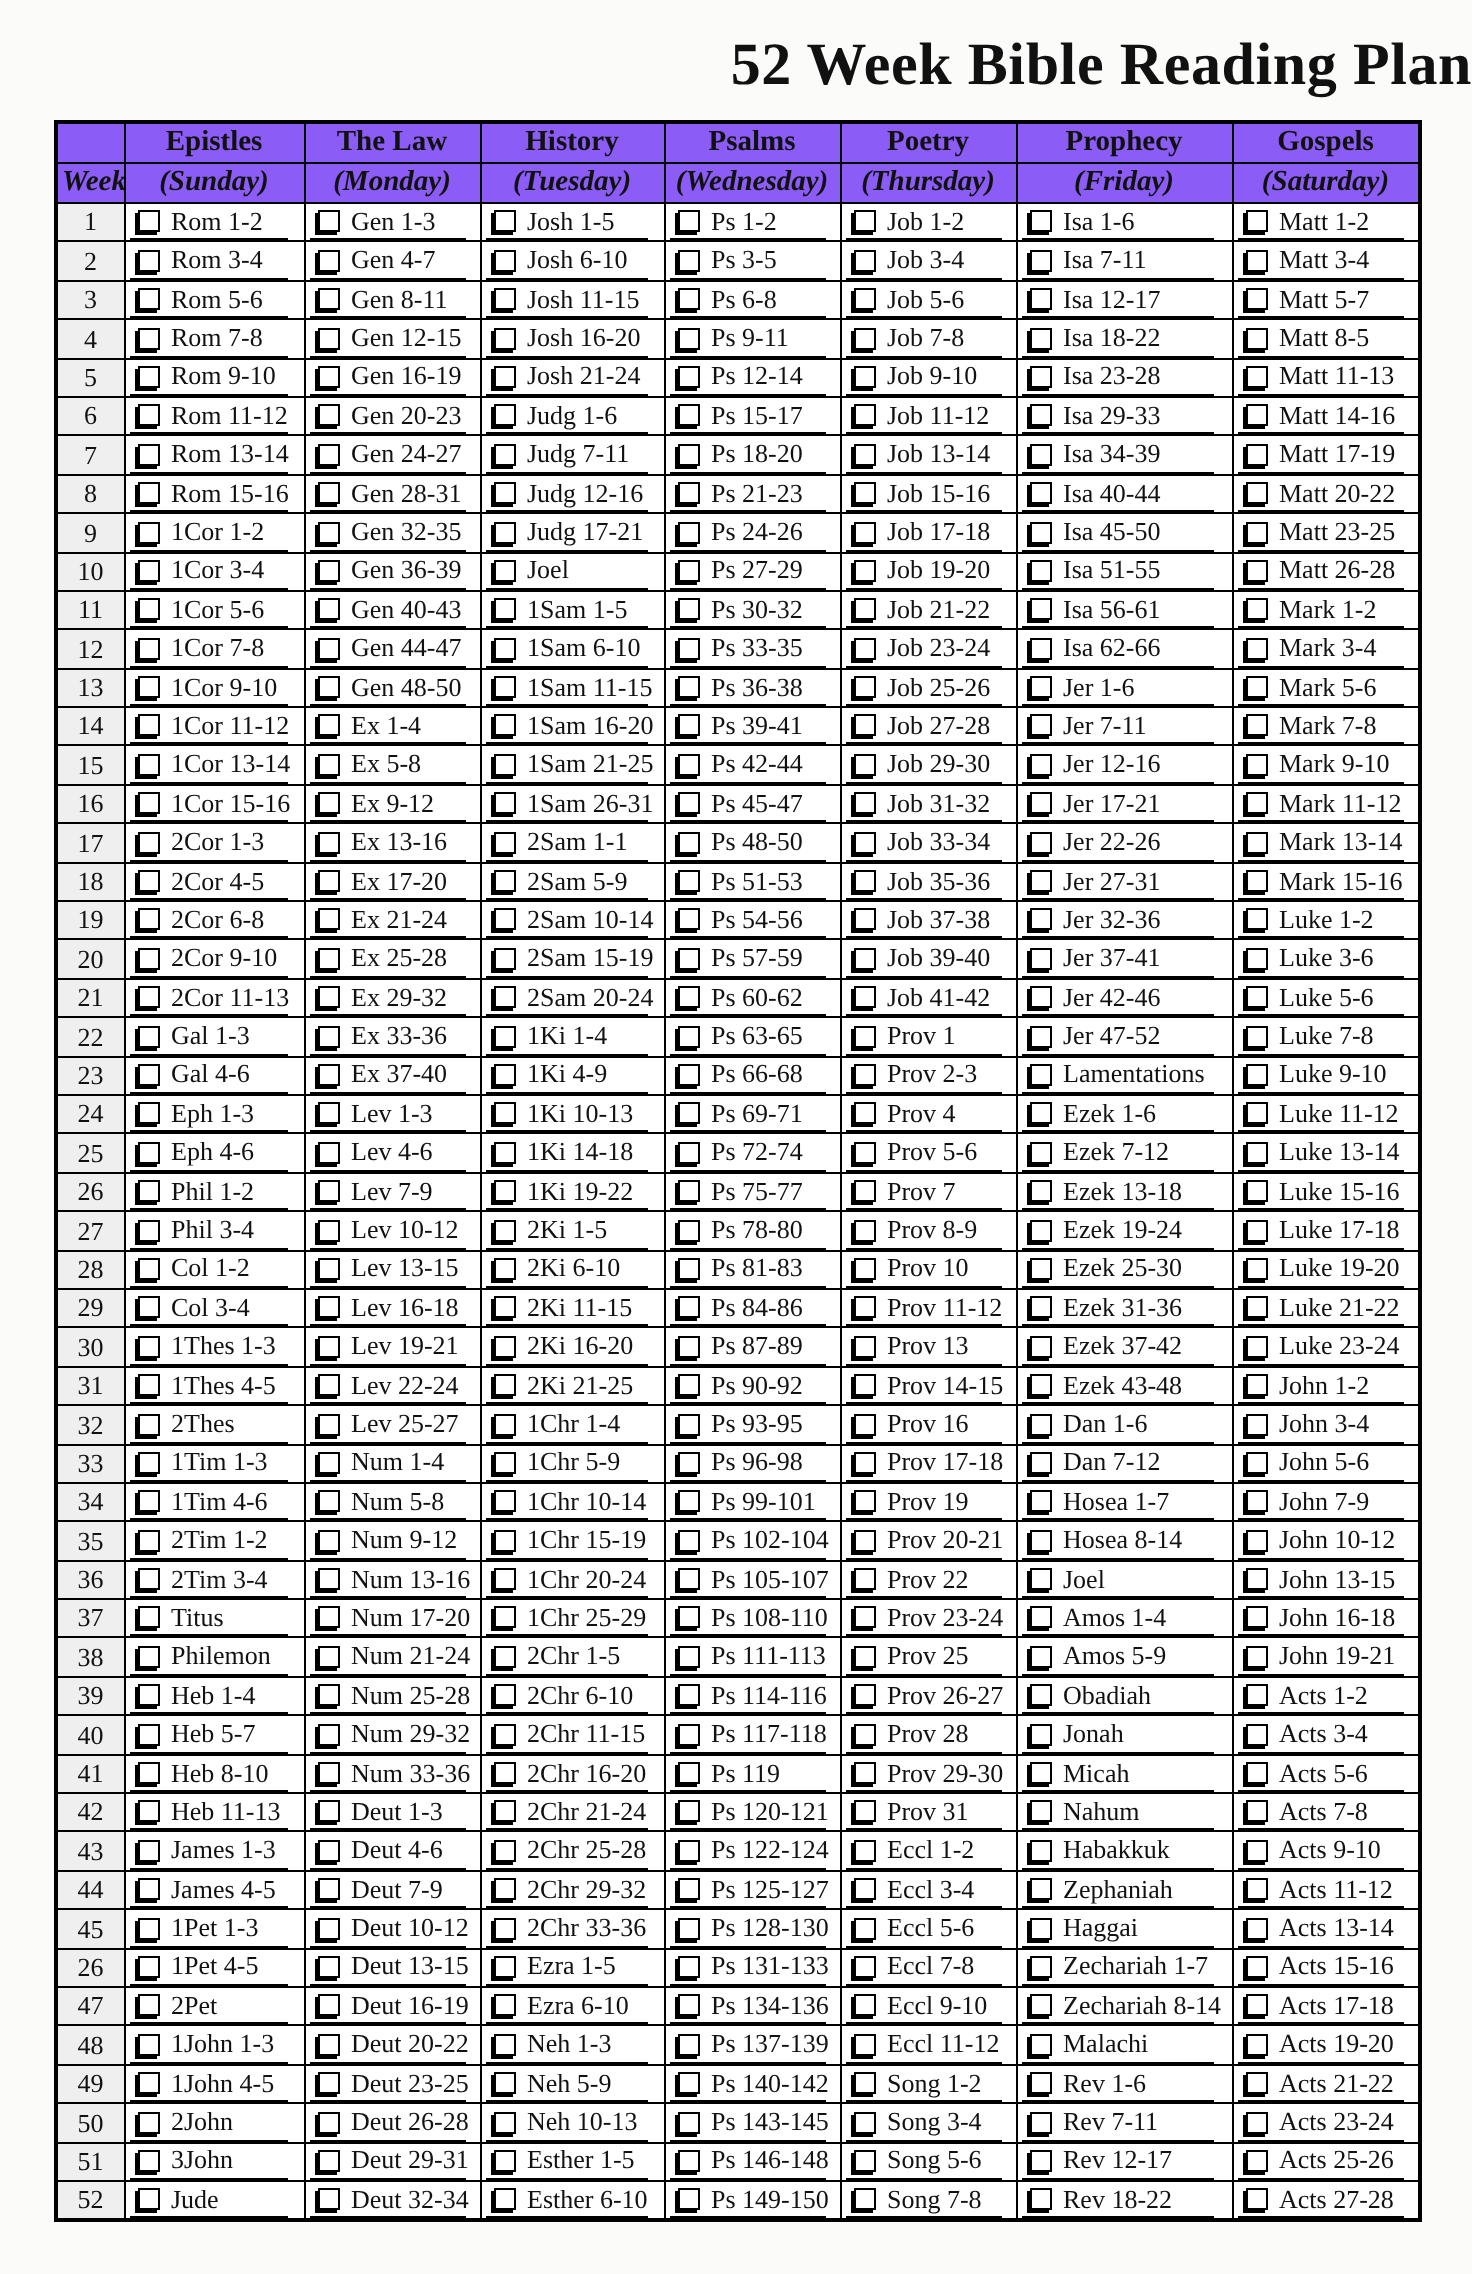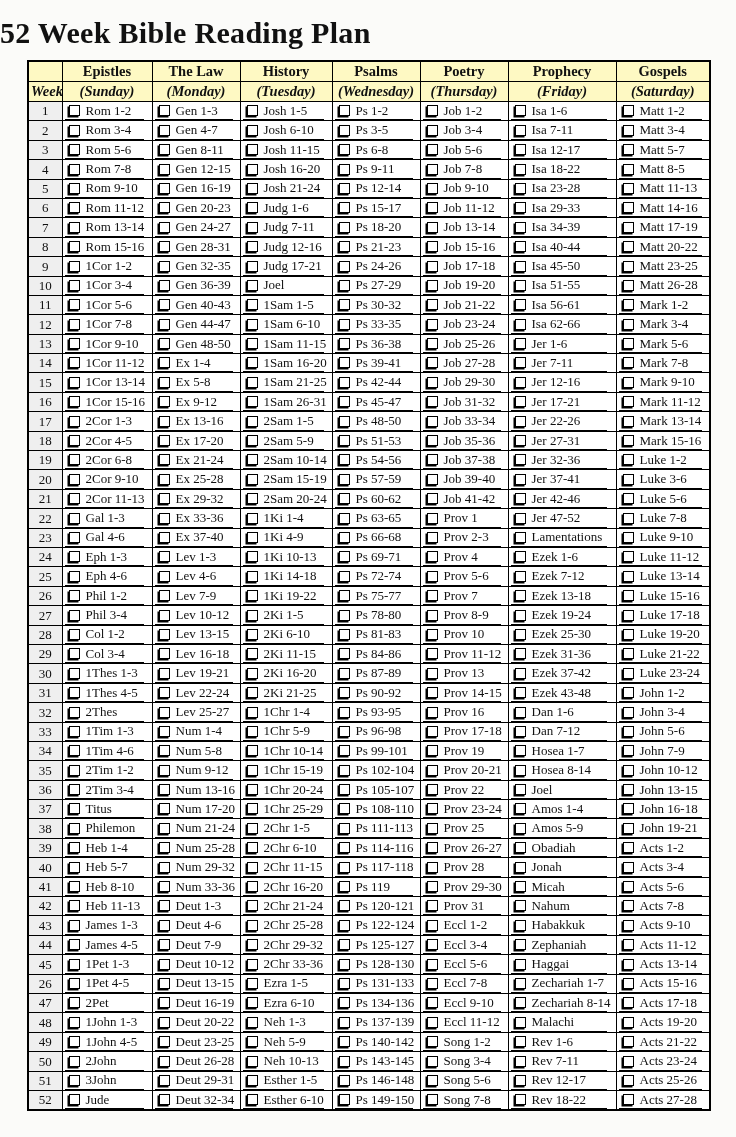--- a/index.html
+++ b/index.html
@@ -5,42 +5,42 @@
   html, body {
     margin: 0;
     padding: 0;
     width: 736px;
     height: 1137px;
     background: #fbfbf9;
     font-family: "Liberation Serif", serif;
     color: #111;
   }
   .page-title {
-    text-align: left;
+    text-align: right;
     font-weight: bold;
     font-size: 30px;
     margin: 0;
     padding: 16px 0 10px 0;
     letter-spacing: 0.3px;
   }
   table.plan {
     border-collapse: collapse;
     table-layout: fixed;
     width: 682px;
     margin-left: 27px;
     border: 2px solid #000;
   }
   .plan th, .plan td {
     border: 1px solid #000;
     padding: 0 2px;
     overflow: hidden;
     white-space: nowrap;
   }
   .plan thead th {
-    background: #fef9c3;
+    background: #8b5cf6;
     font-size: 14.5px;
     text-align: center;
     height: 19px;
     font-weight: bold;
   }
   .plan thead tr.day-row th {
     font-style: italic;
   }
   .plan td.week {
     background: #efefef;
@@ -619,21 +619,21 @@
         <td class="reading"><span class="entry">
             <span class="cb"></span>
             <span class="txt">2Cor 1-3</span>
           </span></td>
         <td class="reading"><span class="entry">
             <span class="cb"></span>
             <span class="txt">Ex 13-16</span>
           </span></td>
         <td class="reading"><span class="entry">
             <span class="cb"></span>
-            <span class="txt">2Sam 1-5</span>
+            <span class="txt">2Sam 1-1</span>
           </span></td>
         <td class="reading"><span class="entry">
             <span class="cb"></span>
             <span class="txt">Ps 48-50</span>
           </span></td>
         <td class="reading"><span class="entry">
             <span class="cb"></span>
             <span class="txt">Job 33-34</span>
           </span></td>
         <td class="reading"><span class="entry">

